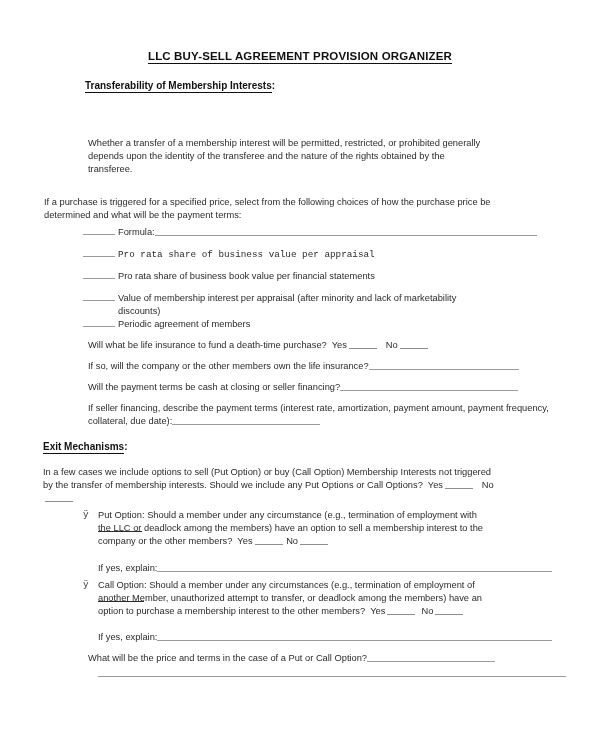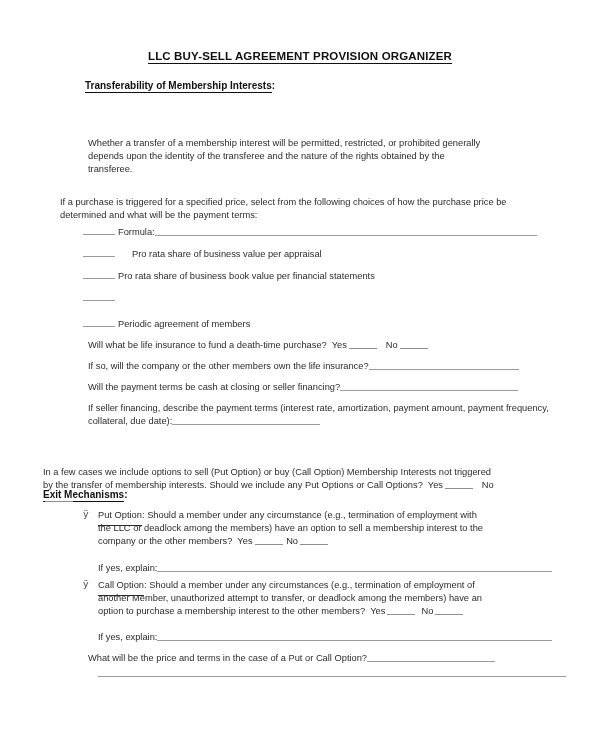--- a/index.html
+++ b/index.html
@@ -69,21 +69,21 @@
     height: 0;
   }
   .bullet {
     position: absolute;
     font-size: 9.5px;
     color: #4a4a4a;
     font-family: "DejaVu Sans", sans-serif;
   }
   .uline {
     border-bottom: 1.1px solid #2b2b2b;
-    padding-bottom: 5px;
+    padding-bottom: 11px;
   }
   .inline-rule {
     display: inline-block;
     border-bottom: 1.3px solid #9b9b9b;
     height: 7px;
     margin-bottom: -1px;
     vertical-align: baseline;
   }
 </style>
 </head>
@@ -95,34 +95,35 @@
     <span>LLC BUY-SELL AGREEMENT PROVISION ORGANIZER</span>
   </div>
 
   <div class="section-head" style="top:80px; left:85px;">
     <span class="ul">Transferability of Membership Interests</span><span>:</span>
   </div>
 
   <div class="para" style="top:105px; left:88px; width:400px;margin-top:32px;">Whether a transfer of a membership interest will be permitted, restricted, or prohibited generally depends upon the identity of the transferee and the nature of the rights obtained by the transferee.</div>
 
 
-  <div class="para" style="top:196px; left:60px; width:448px;">If a purchase is triggered for a specified price, select from the following choices of how the purchase price be determined and what will be the payment terms:</div>
+  <div class="para" style="top:196px; left:44px; width:448px;">If a purchase is triggered for a specified price, select from the following choices of how the purchase price be determined and what will be the payment terms:</div>
 
   <div class="blank-item" style="top:234px; left:83px;"></div>
   <div class="para" style="top:226px; left:118px;">
     <span>Formula:</span><span class="inline-rule" style="width:382px;"></span>
   </div>
 
   <div class="blank-item" style="top:256px; left:83px;"></div>
-  <div class="para" style="top:248px; left:132px; width:400px;">Pro rata share of business value per appraisal</div>
+  <div class="para" style="top:248px; left:118px; width:400px;font-family:Liberation Mono, monospace;">Pro rata share of business value per appraisal</div>
 
   <div class="blank-item" style="top:278px; left:83px;"></div>
   <div class="para" style="top:270px; left:118px; width:400px;">Pro rata share of business book value per financial statements</div>
 
   <div class="blank-item" style="top:300px; left:83px;"></div>
+  <div class="para" style="top:292px; left:118px; width:352px;">Value of membership interest per appraisal (after minority and lack of marketability discounts)</div>
 
   <div class="blank-item" style="top:326px; left:83px;"></div>
   <div class="para" style="top:318px; left:118px; width:400px;">Periodic agreement of members</div>
 
   <div class="para" style="top:339px; left:88px; width:420px;">
     <span>Will what be life insurance to fund a death-time purchase?</span>&nbsp;
     <span>Yes</span><span class="blank-sm"></span>&nbsp;&nbsp;
     <span>No</span><span class="blank-sm"></span>
   </div>
 
@@ -131,21 +132,21 @@
   </div>
 
   <div class="para" style="top:402px; left:88px; width:480px;">
     <span>If seller financing, describe the payment terms (interest rate, amortization, payment amount, payment frequency, collateral, due date):</span><span class="inline-rule" style="width:148px;"></span>
   </div>
 
   <div class="para" style="top:381px; left:88px; width:480px;">
     <span>Will the payment terms be cash at closing or seller financing?</span><span class="inline-rule" style="width:178px;"></span>
   </div>
 
-  <div class="section-head" style="top:441px; left:43px;margin-top:48px;">
+  <div class="section-head" style="top:441px; left:43px;">
     <span class="ul">Exit Mechanisms</span><span>:</span>
   </div>
 
   <div class="para" style="top:466px; left:43px; width:452px;">
     <span>In a few cases we include options to sell (Put Option) or buy (Call Option) Membership Interests not triggered by the transfer of membership interests. Should we include any Put Options or Call Options?</span>&nbsp;
     <span>Yes</span><span class="blank-sm"></span>&nbsp;&nbsp;
     <span>No</span><span class="blank-sm"></span>
   </div>
 
   <div class="bullet" style="top:508px; left:83px;">ÿ</div>

